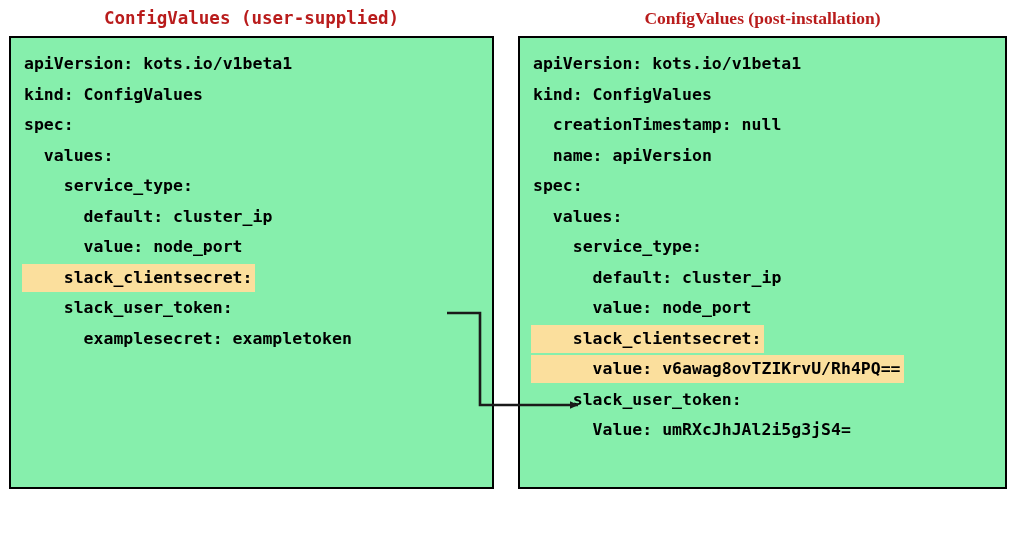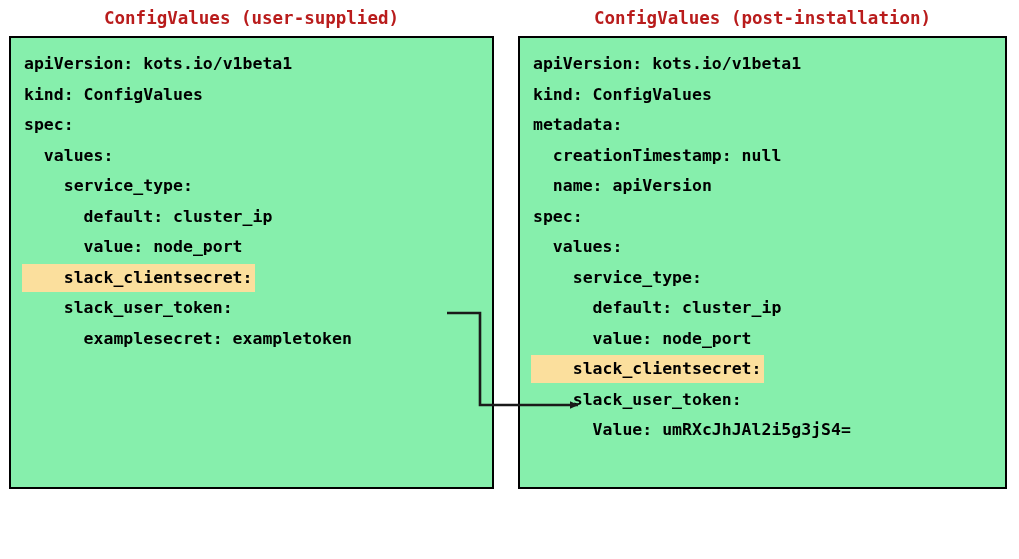--- a/index.html
+++ b/index.html
@@ -20,21 +20,21 @@
     top: 8px;
     font-family: "DejaVu Sans Mono", "Liberation Mono", monospace;
     font-size: 17.5px;
     font-weight: bold;
     color: #b91c1c;
     letter-spacing: 0px;
     white-space: nowrap;
     text-align: center;
   }
   #title-left  { left: 9px;  width: 485px; }
-  #title-right { left: 518px; width: 489px; }
+  #title-right { left: 518px; width: 489px; font-family: Liberation Serif, serif; }
 
   .panel {
     position: absolute;
     top: 36px;
     height: 453px;
     box-sizing: border-box;
     border: 2px solid #000000;
     background: #86efac;
     overflow: hidden;
   }
@@ -97,29 +97,29 @@
       <div class="code-line hl"><span class="txt">    slack_clientsecret:</span></div>
       <div class="code-line"><span class="txt">    slack_user_token:</span></div>
       <div class="code-line"><span class="txt">      examplesecret: exampletoken</span></div>
     </div>
 </div>
 
 <div id="panel-right" class="panel">
   <div class="code-block" id="code-right">
       <div class="code-line"><span class="txt">apiVersion: kots.io/v1beta1</span></div>
       <div class="code-line"><span class="txt">kind: ConfigValues</span></div>
-      <div class="code-line"><span class="txt">metadata:</span></div>
       <div class="code-line"><span class="txt">  creationTimestamp: null</span></div>
       <div class="code-line"><span class="txt">  name: apiVersion</span></div>
       <div class="code-line"><span class="txt">spec:</span></div>
       <div class="code-line"><span class="txt">  values:</span></div>
       <div class="code-line"><span class="txt">    service_type:</span></div>
       <div class="code-line"><span class="txt">      default: cluster_ip</span></div>
       <div class="code-line"><span class="txt">      value: node_port</span></div>
       <div class="code-line hl"><span class="txt">    slack_clientsecret:</span></div>
+      <div class="code-line hl"><span class="txt">      value: v6awag8ovTZIKrvU/Rh4PQ==</span></div>
       <div class="code-line"><span class="txt">    slack_user_token:</span></div>
       <div class="code-line"><span class="txt">      Value: umRXcJhJAl2i5g3jS4=</span></div>
     </div>
 </div>
 
 <svg id="connector" viewBox="0 0 1019 559">
   <defs>
     <marker id="arrowhead" markerWidth="9" markerHeight="8" refX="8.5" refY="4" orient="auto" markerUnits="userSpaceOnUse">
       <path d="M0,0 L9,4 L0,8 z" fill="#1A1A1A"></path>
     </marker>

